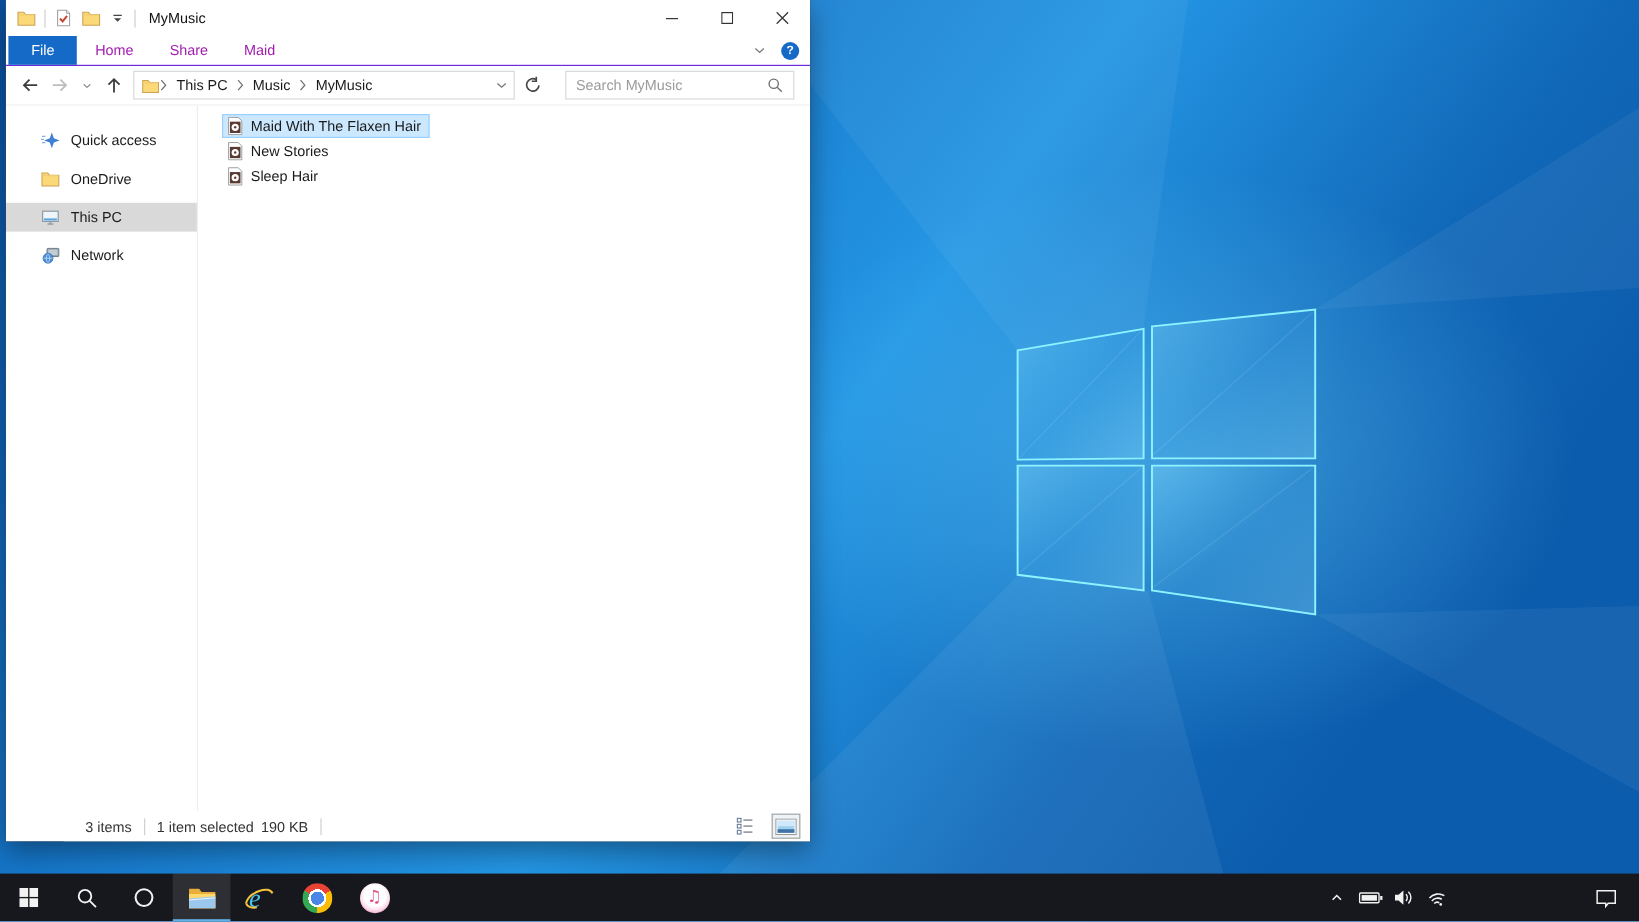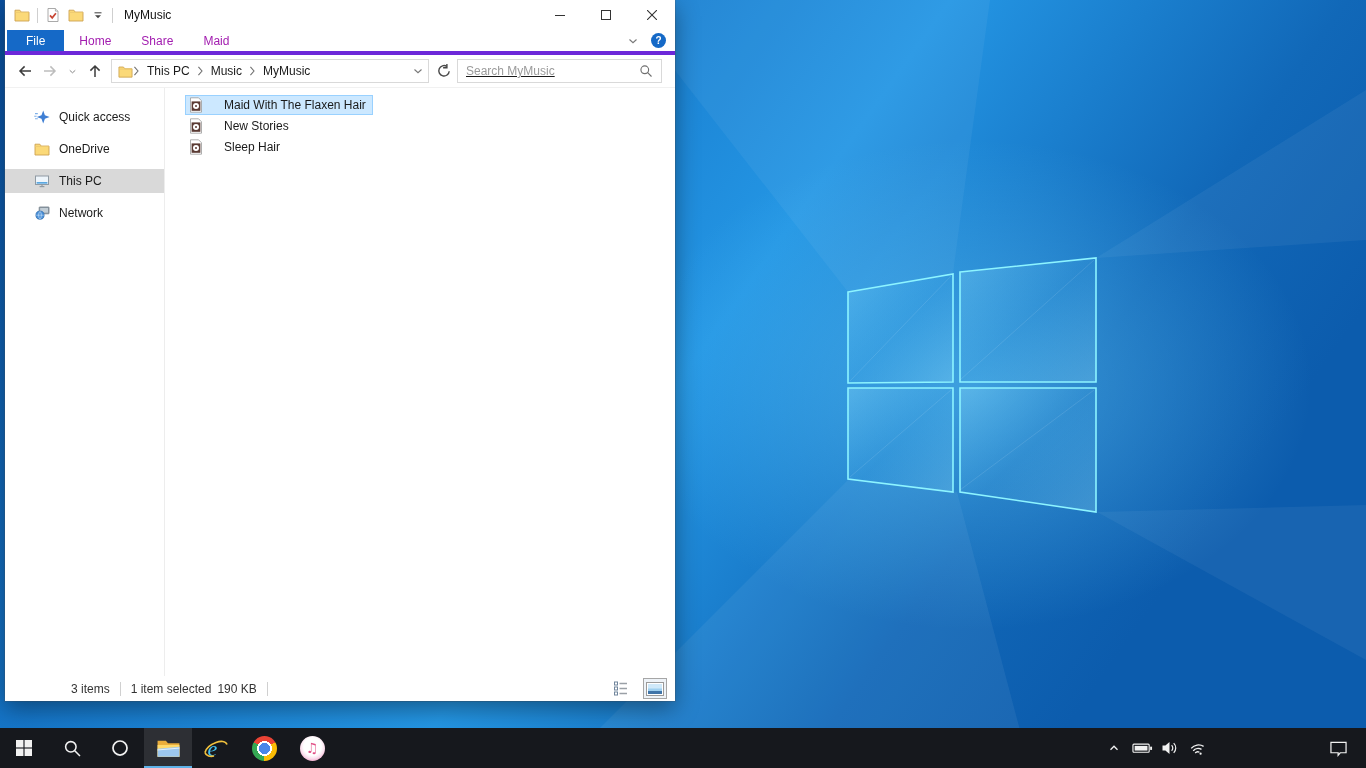--- a/index.html
+++ b/index.html
@@ -16,47 +16,47 @@
     box-shadow: 0 8px 22px rgba(0,0,0,.38), 0 0 0 1px rgba(70,100,130,.35);
   }
   .titlebar { height:30px; flex:none; display:flex; align-items:center; background:#fff; }
   .qat { display:flex; align-items:center; gap:7px; padding-left:9px; height:100%; }
   .qat .sep { width:1px; height:15px; background:#cfcfcf; }
   .icon-btn { background:none; border:none; padding:0; display:flex; align-items:center; justify-content:center; cursor:default; }
   .window-title { margin-left:4px; font-size:12px; color:#111; }
   .wincontrols { margin-left:auto; display:flex; height:100%; }
   .wincontrols button { width:46px; height:100%; border:none; background:transparent; display:flex; align-items:center; justify-content:center; }
 
-  .tabrow { height:25px; flex:none; display:flex; align-items:stretch; border-bottom:4px solid #6d28d9; padding-left:2px; background:#fff; }
+  .tabrow { height:25px; flex:none; display:flex; align-items:stretch; border-bottom:1px solid #6d28d9; padding-left:2px; background:#fff; }
   .tab { border:none; background:none; font-size:12px; color:#a21caf; padding:0 15px; font-family:inherit; }
   .tab.active { background:var(--accent,#1569c7); color:#fff; padding:0 19px; }
   .tabrow-right { margin-left:auto; display:flex; align-items:center; gap:11px; padding-right:9px; }
   .help-badge { width:15px; height:15px; border-radius:50%; background:var(--accent,#1569c7); color:#fff; font-size:10px; font-weight:bold; display:flex; align-items:center; justify-content:center; }
 
   .navrow { height:33px; flex:none; display:flex; align-items:center; padding:0 13px 0 12px; border-bottom:1px solid #f1f1f1; background:#fff; }
   .nav-arrows { display:flex; align-items:center; gap:9px; margin-right:8px; }
   .nav-btn { border:none; background:none; padding:0; display:flex; color:#3c3c3c; }
   .nav-btn.disabled { color:#bdbdbd; }
   .addressbar { width:318px; flex:none; height:24px; border:1px solid #d9d9d9; background:#fff; display:flex; align-items:center; padding:0 3px 0 6px; }
   .crumb { padding:0 7px; white-space:nowrap; color:#1a1a1a; }
   .crumb-sep { display:flex; color:#707070; }
   .addr-flex { flex:1; }
   .refresh-btn { border:none; background:none; padding:2px; margin-left:5px; display:flex; }
-  .searchbox { flex:1; height:24px; border:1px solid #d9d9d9; background:#fff; display:flex; align-items:center; margin-left:3px; padding:0 8px;text-decoration:underline; }
+  .searchbox { flex:1; height:24px; border:1px solid #d9d9d9; background:#fff; display:flex; align-items:center; margin-left:17px; padding:0 8px; }
   .searchbox input { border:none; outline:none; flex:1; font-size:12px; font-family:inherit; color:#444; background:transparent; }
   .searchbox input::placeholder { color:#9b9b9b; opacity:1; }
   .searchbox .mag { color:#6f6f6f; display:flex; }
 
   .winbody { flex:1; min-height:0; display:flex; }
   .sidebar { width:160px; flex:none; padding-top:17px; border-right:1px solid #ededed; }
   .nav-item { height:24px; margin-bottom:8px; display:flex; align-items:center; gap:9px; padding-left:29px; cursor:default; }
   .nav-item.selected { background:var(--sidebar-selected,#d9d9d9); }
   .nav-item .nicon { width:16px; height:16px; flex:none; display:flex; }
   .content { flex:1; padding:7px 0 0 20px; }
-  .file-row { display:flex; width:max-content; align-items:center; gap:20px; height:20px; border:1px solid transparent; padding:0 6px 0 2px; margin-bottom:1px; cursor:default; }
+  .file-row { display:flex; width:max-content; align-items:center; gap:5px; height:20px; border:1px solid transparent; padding:0 6px 0 2px; margin-bottom:1px; cursor:default; }
   .file-row.selected { background:var(--selection-bg,#cce8ff); border-color:var(--selection-border,#99d1ff); }
   .file-row .ficon { width:16px; height:16px; display:flex; flex:none; }
 
   .statusbar { height:25px; flex:none; display:flex; align-items:center; padding:0 8px 0 18px; gap:10px; color:#333; background:#fff;margin-left:48px; }
   .vsep { width:1px; height:14px; background:#d0d0d0; }
   .sb-flex { flex:1; }
   .view-btn { width:24px; height:21px; border:1px solid transparent; background:none; display:flex; align-items:center; justify-content:center; padding:0; }
   .view-btn.selected { border-color:#a6a6a6; background:#eef3f8; }
 
   

